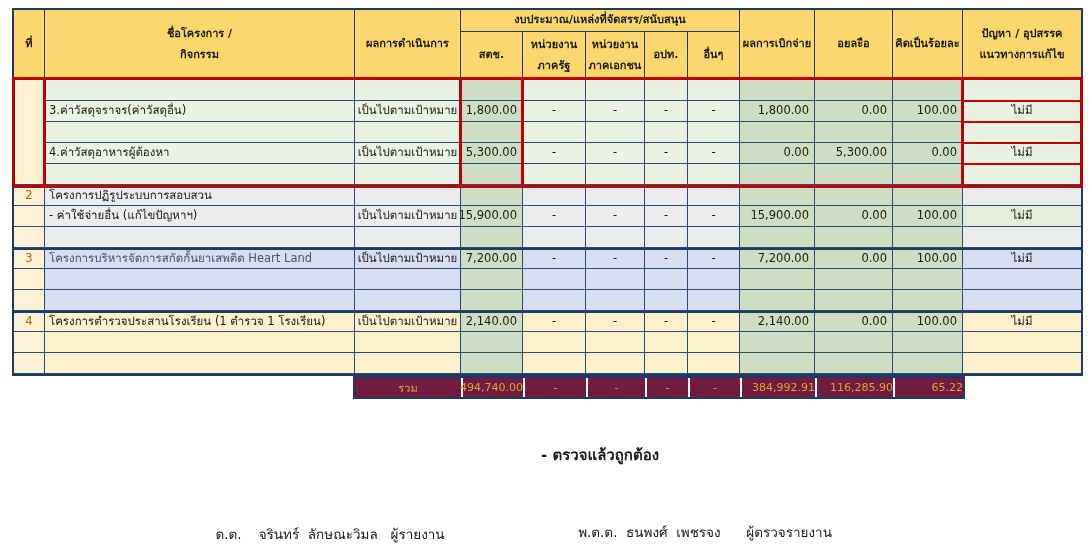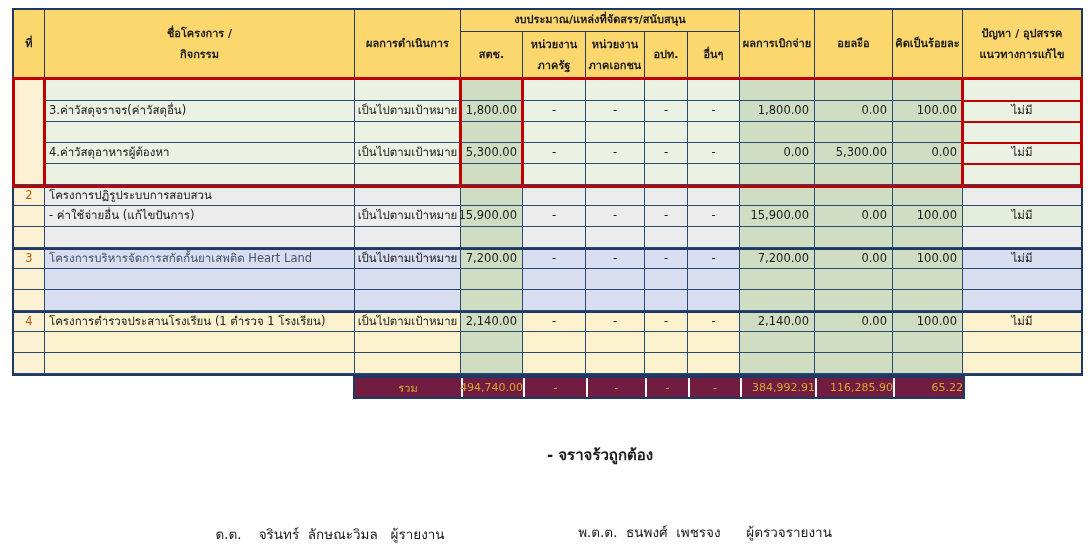--- a/index.html
+++ b/index.html
@@ -153,21 +153,21 @@
     <div class="cell c-num greencol sec-gray sec-top"></div>
     <div class="cell c-dash sec-gray sec-top"></div>
     <div class="cell c-dash sec-gray sec-top"></div>
     <div class="cell c-dash sec-gray sec-top"></div>
     <div class="cell c-dash sec-gray sec-top"></div>
     <div class="cell c-num greencol sec-gray sec-top"></div>
     <div class="cell c-num greencol sec-gray sec-top"></div>
     <div class="cell c-num greencol sec-gray sec-top"></div>
     <div class="cell c-prob lastcol sec-gray sec-top"></div>
     <div class="cell c-no sec-gray"></div>
-    <div class="cell c-name sec-gray">- ค่าใช้จ่ายอื่น (แก้ไขปันการ)</div>
+    <div class="cell c-name sec-gray">- ค่าใช้จ่ายอื่น (แก้ไขปัญหาฯ)</div>
     <div class="cell c-result sec-gray">เป็นไปตามเป้าหมาย</div>
     <div class="cell c-num greencol sec-gray">15,900.00</div>
     <div class="cell c-dash sec-gray">-</div>
     <div class="cell c-dash sec-gray">-</div>
     <div class="cell c-dash sec-gray">-</div>
     <div class="cell c-dash sec-gray">-</div>
     <div class="cell c-num greencol sec-gray">15,900.00</div>
     <div class="cell c-num greencol sec-gray">0.00</div>
     <div class="cell c-num greencol sec-gray">100.00</div>
     <div class="cell c-prob lastcol sec-gray prob-green">ไม่มี</div>
@@ -272,21 +272,21 @@
   <div class="tcell t-num">494,740.00</div>
   <div class="tcell">-</div>
   <div class="tcell">-</div>
   <div class="tcell">-</div>
   <div class="tcell">-</div>
   <div class="tcell t-num">384,992.91</div>
   <div class="tcell t-num">116,285.90</div>
   <div class="tcell t-num">65.22</div>
 </div>
 
-<div class="checked">- จราจร้วถูกต้อง</div>
+<div class="checked">- ตรวจแล้วถูกต้อง</div>
 <div class="sig sig-left">
   <div>ด.ต.    จรินทร์  ลักษณะวิมล   ผู้รายงาน</div>
   
   
 </div>
 <div class="sig sig-right">
   <div>พ.ต.ต.  ธนพงศ์  เพชรจง      ผู้ตรวจรายงาน</div>
   
   
 </div>

